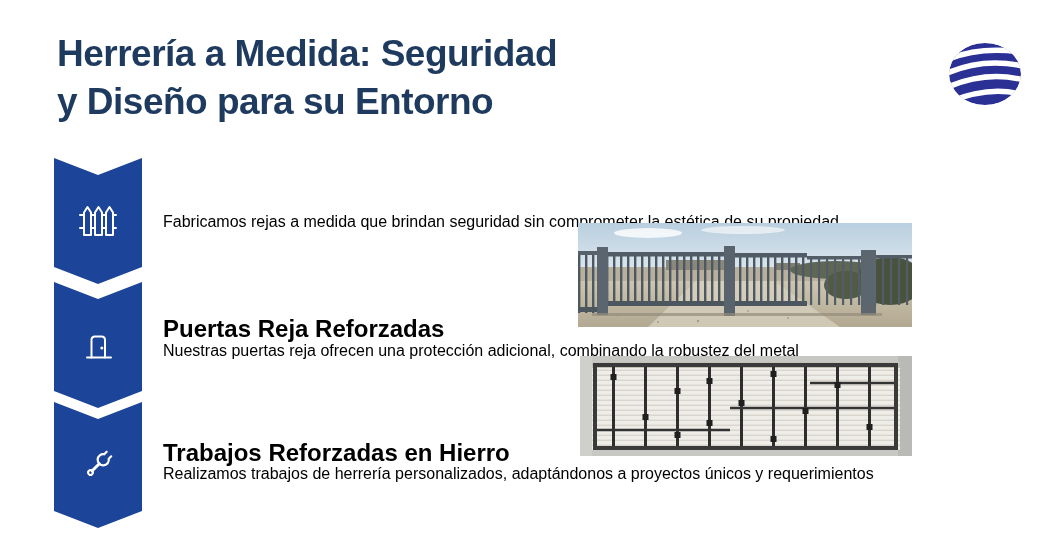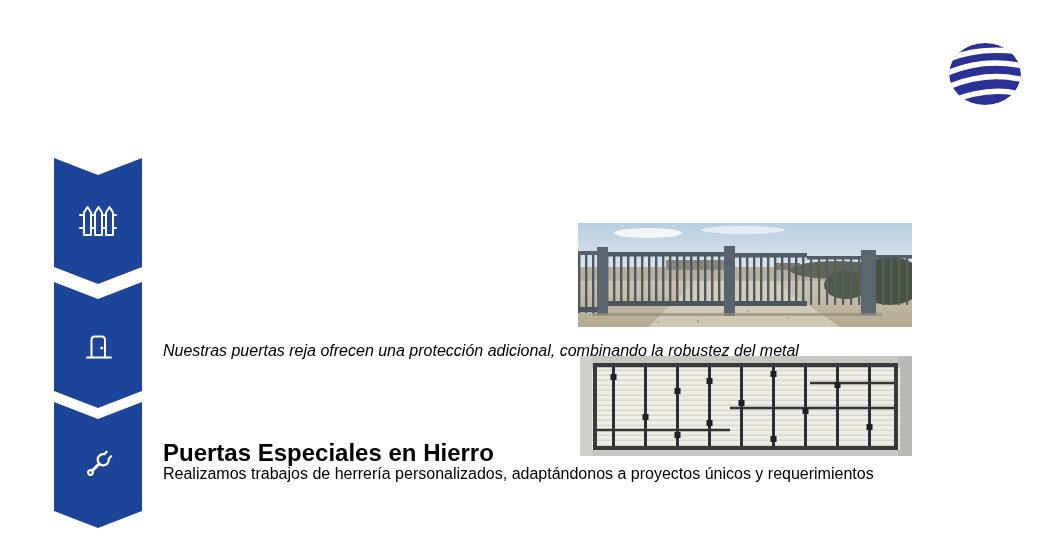--- a/index.html
+++ b/index.html
@@ -18,32 +18,36 @@
   .chev{
     position:absolute;left:54px;width:88px;height:126px;background:#1c4499;
     clip-path:polygon(0 0,50% 13.5%,100% 0,100% 86.5%,50% 100%,0 86.5%);
     display:flex;align-items:center;justify-content:center;
   }
   .chev-1{top:158px;} .chev-2{top:282px;} .chev-3{top:402px;}
   .chev svg{display:block;}
   
   .section{position:absolute;left:163px;}
   .sec-1-h{top:167px;} .sec-1-b{top:197px;}
-  .sec-2-h{top:295px;} .sec-2-b{top:326px;font-style:italic;}
+  .sec-2-h{top:295px;} .sec-2-b{top:326px;}
   .sec-3-h{top:419px;} .sec-3-b{top:449px;text-align:right;}
   
   .photo{position:absolute;display:block;}
   .photo-1{left:578px;top:223px;width:334px;height:104px;}
   .photo-2{left:580px;top:356px;width:332px;height:100px;}
 </style>
 </head>
 <body>
 
 <div id="slide">
 
+  <div class="title">
+    <span>Herrería a Medida: Seguridad</span><br>
+    <span>y Diseño para su Entorno</span>
+  </div>
 
   <div class="logo">
     <svg width="78" height="68" viewBox="0 0 78 68" aria-hidden="true">
       <defs>
           <clipPath id="ball">
             <ellipse cx="39" cy="34" rx="36" ry="31"></ellipse>
           </clipPath>
         </defs>
       <g clip-path="url(#ball)">
         <ellipse cx="39" cy="34" rx="36" ry="31" fill="#2b3095"></ellipse>
@@ -82,28 +86,29 @@
     <svg width="36" height="36" viewBox="0 0 36 36" aria-hidden="true">
       <g transform="rotate(45 18 18)" stroke="#ffffff" fill="none" stroke-linecap="round">
         <path stroke-width="2.2" d="M14.8 2.5 V6 a5.6 5.6 0 1 0 6.4 0 V2.5"></path>
         <path stroke-width="3" d="M18 16.2 V26.5"></path>
         <circle cx="18" cy="28.6" r="2.4" stroke-width="2"></circle>
       </g>
     </svg>
   </div>
 
   <p class="section sec-1-b">
-    <br>
+    <span>Fabricamos rejas a medida que brindan seguridad sin comprometer la estética de su propiedad.</span><br>
   </p>
 
+  <h2 class="section sec-2-h">Puertas Reja Reforzadas</h2>
   <p class="section sec-2-b">
     <span>Nuestras puertas reja ofrecen una protección adicional, combinando la robustez del metal</span><br>
   </p>
 
-  <h2 class="section sec-3-h">Puertas Especiales en Hierro</h2>
+  <h2 class="section sec-3-h">Trabajos Reforzadas en Hierro</h2>
   <p class="section sec-3-b">
     <span>Realizamos trabajos de herrería personalizados, adaptándonos a proyectos únicos y requerimientos</span><br>
   </p>
 
   <svg class="photo photo-1" viewBox="0 0 334 104" preserveAspectRatio="none" aria-hidden="true">
     <defs>
       <linearGradient id="sky" x1="0" y1="0" x2="0" y2="1">
         <stop offset="0" stop-color="#b9cfdf"></stop>
           <stop offset="1" stop-color="#e4ecf1"></stop>
       </linearGradient>

